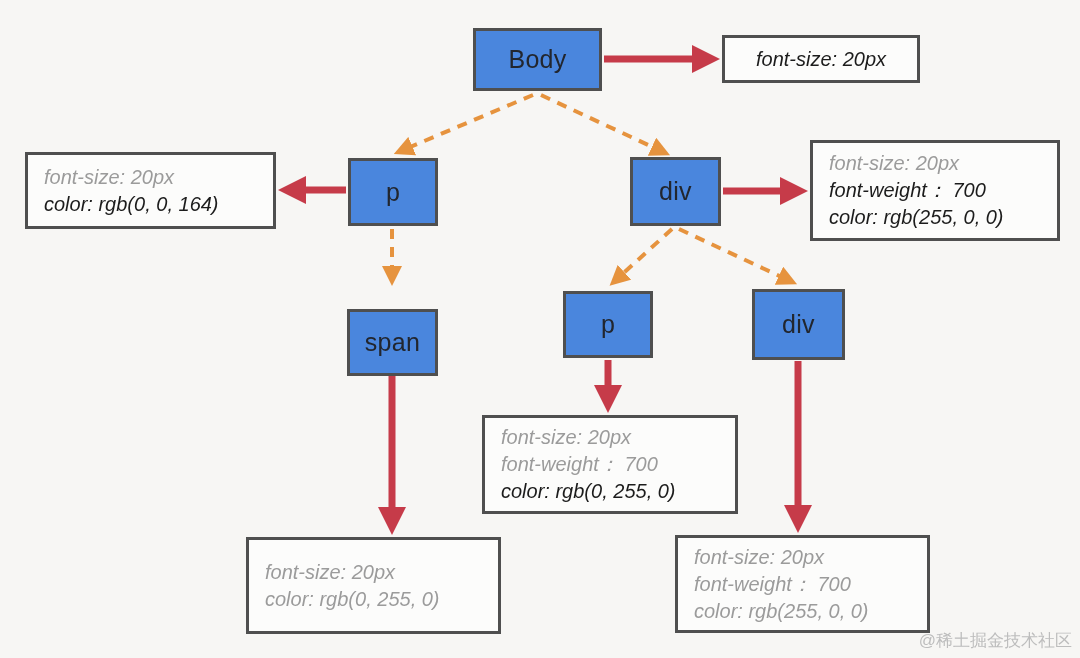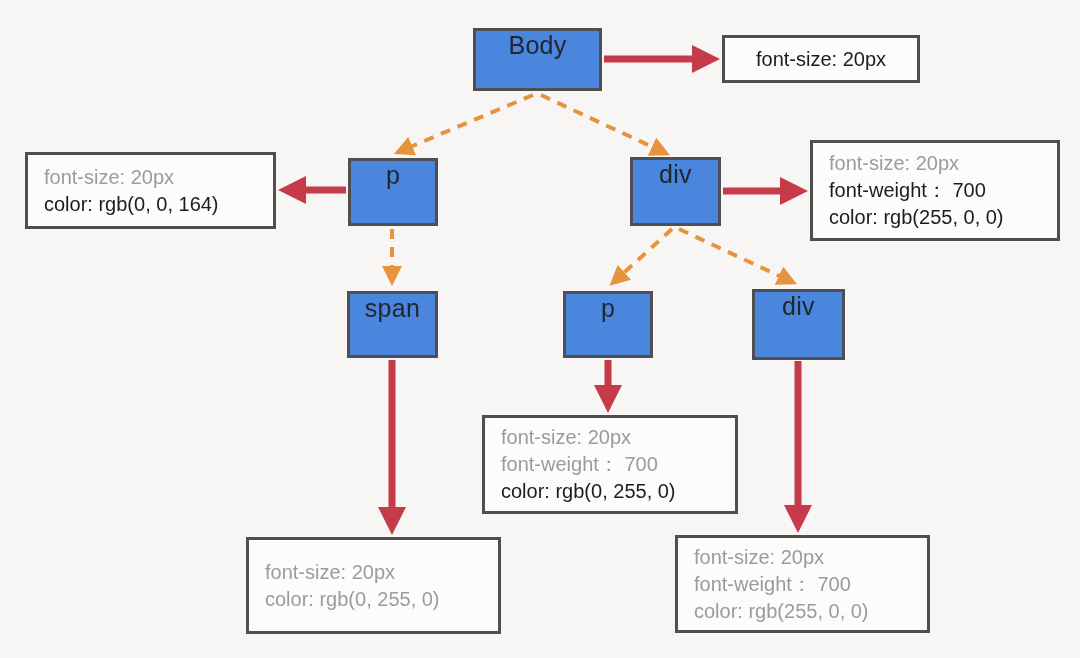--- a/index.html
+++ b/index.html
@@ -29,36 +29,37 @@
     left:0;top:0;
     width:1080px;height:658px;
     pointer-events:none;
   }
   .node{
     position:absolute;
     background:var(--blue);
     border:3px solid var(--border);
     box-sizing:border-box;
     display:flex;
-    align-items:flex-start;
+    align-items:center;
     justify-content:center;
     color:#22262e;
     font-size:25px;
     letter-spacing:0.3px;
   }
   .rulebox{
     position:absolute;
     background:var(--boxbg);
     border:3px solid var(--border);
     box-sizing:border-box;
     display:flex;
     flex-direction:column;
     justify-content:center;
     font-size:20px;
     color:var(--txt);
+    font-style:italic;
   }
   .rulebox .line{
     line-height:27px;
     padding-left:16px;
     white-space:nowrap;
   }
   .rulebox.center .line{
     padding-left:0;
     text-align:center;
   }
@@ -104,21 +105,21 @@
 
   <div class="node" style="left:473px;top:28px;width:129px;height:63px;">
     <span>Body</span>
   </div>
   <div class="node" style="left:348px;top:158px;width:90px;height:68px;">
     <span>p</span>
   </div>
   <div class="node" style="left:630px;top:157px;width:91px;height:69px;">
     <span>div</span>
   </div>
-  <div class="node" style="left:347px;top:291px;width:91px;height:67px;">
+  <div class="node" style="left:347px;top:309px;width:91px;height:67px;">
     <span>span</span>
   </div>
   <div class="node" style="left:563px;top:291px;width:90px;height:67px;">
     <span>p</span>
   </div>
   <div class="node" style="left:752px;top:289px;width:93px;height:71px;">
     <span>div</span>
   </div>
 
   <div class="rulebox center" style="left:722px;top:35px;width:198px;height:48px;">
@@ -146,14 +147,15 @@
     <div class="line muted">font-weight： 700</div>
     <div class="line">color: rgb(0, 255, 0)</div>
   </div>
 
   <div class="rulebox" style="left:675px;top:535px;width:255px;height:98px;">
     <div class="line muted">font-size: 20px</div>
     <div class="line muted">font-weight： 700</div>
     <div class="line muted">color: rgb(255, 0, 0)</div>
   </div>
 
+  <div class="watermark">@稀土掘金技术社区</div>
 
 </div>
 
 </body></html>

